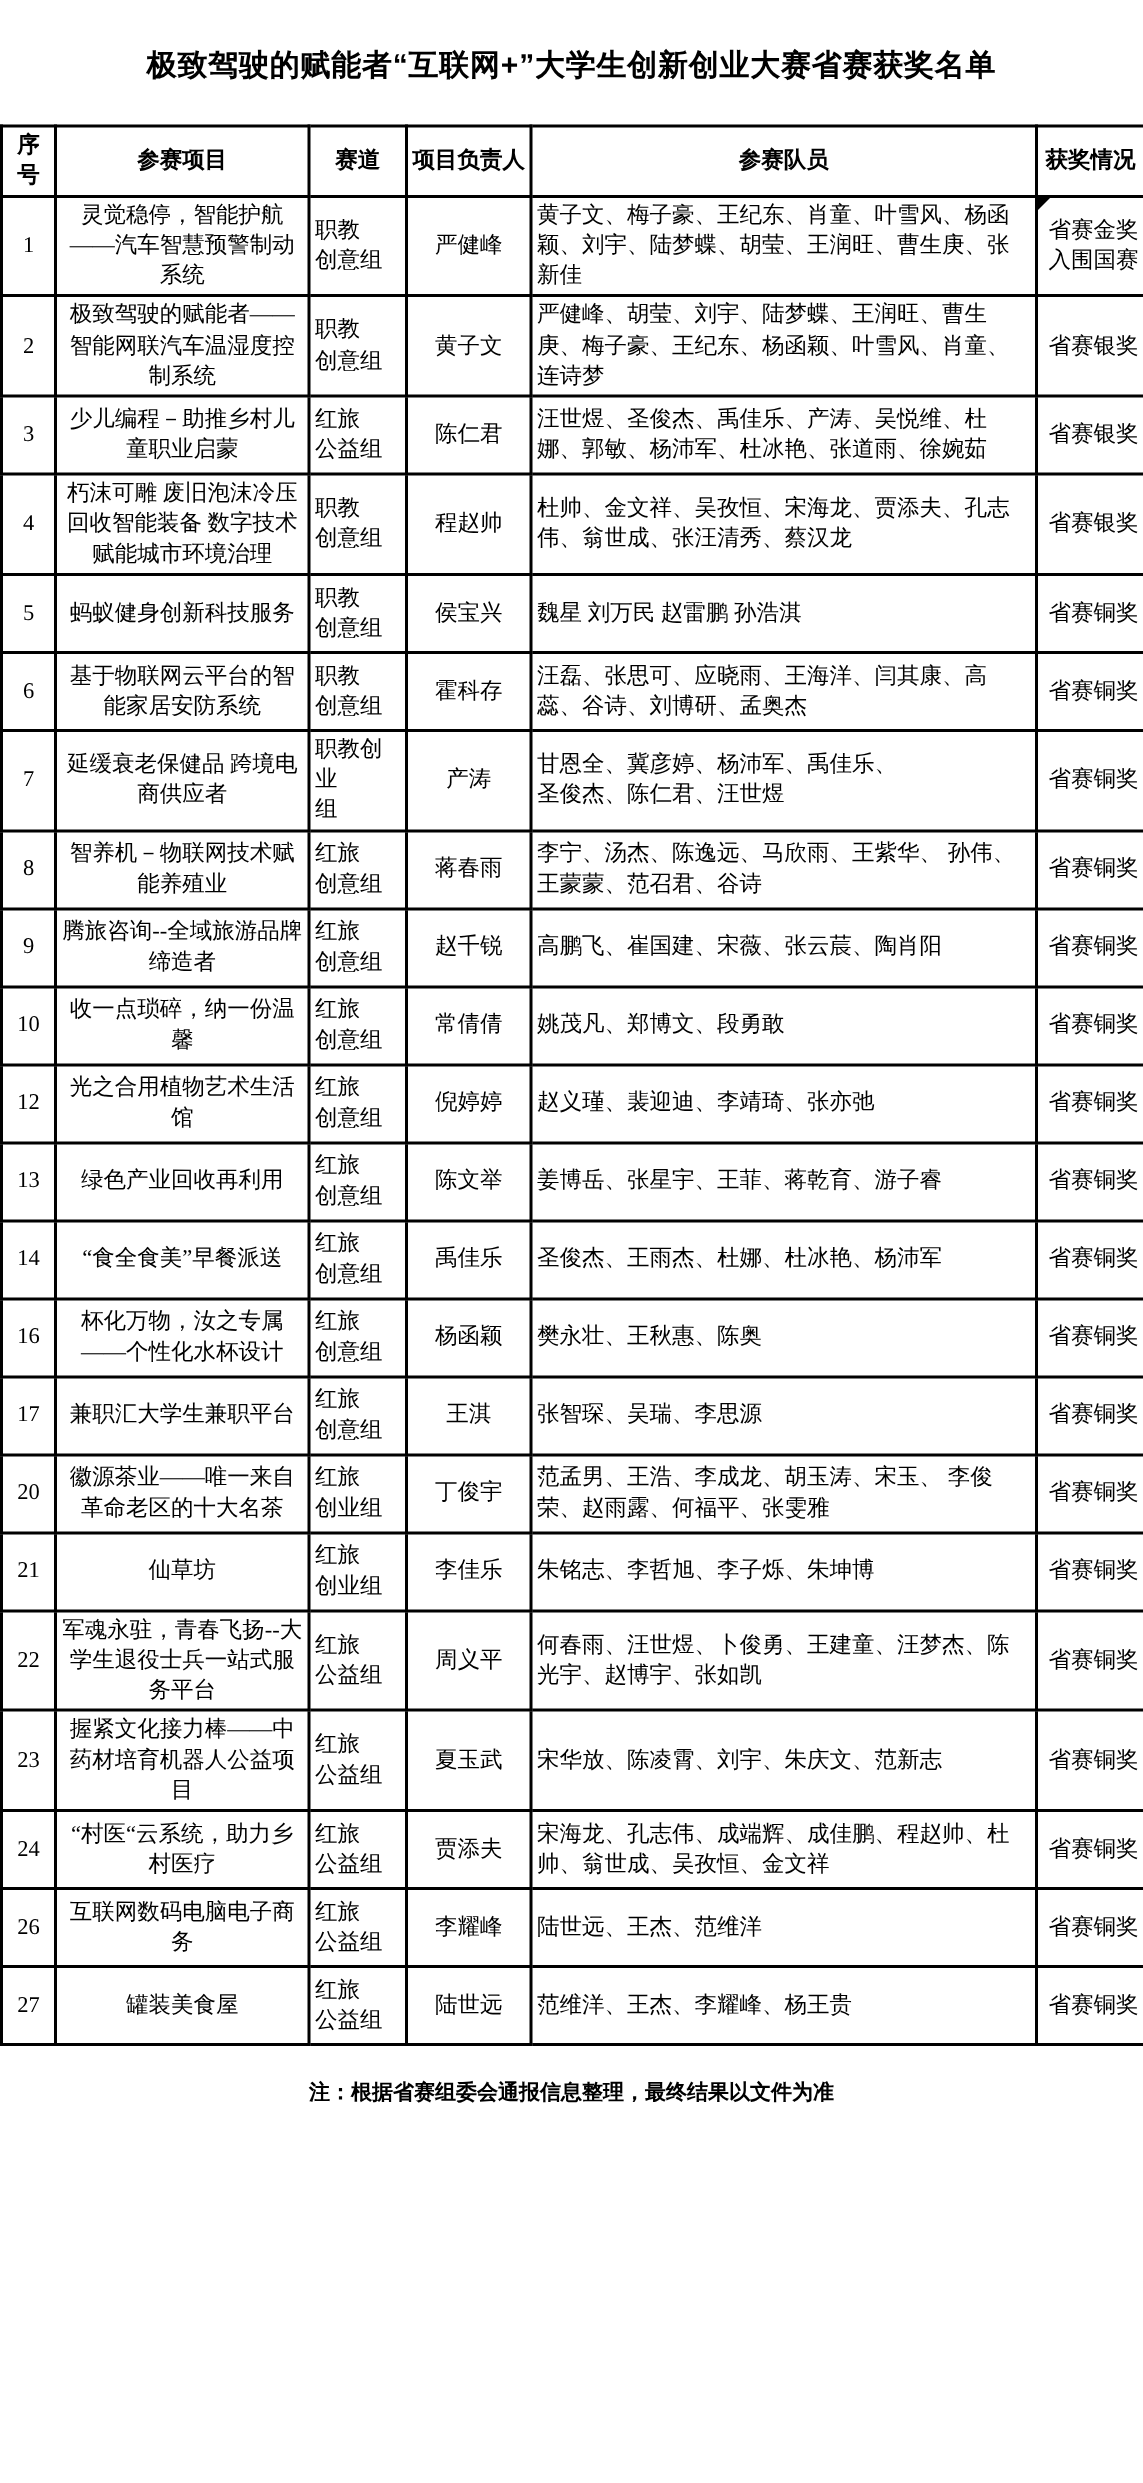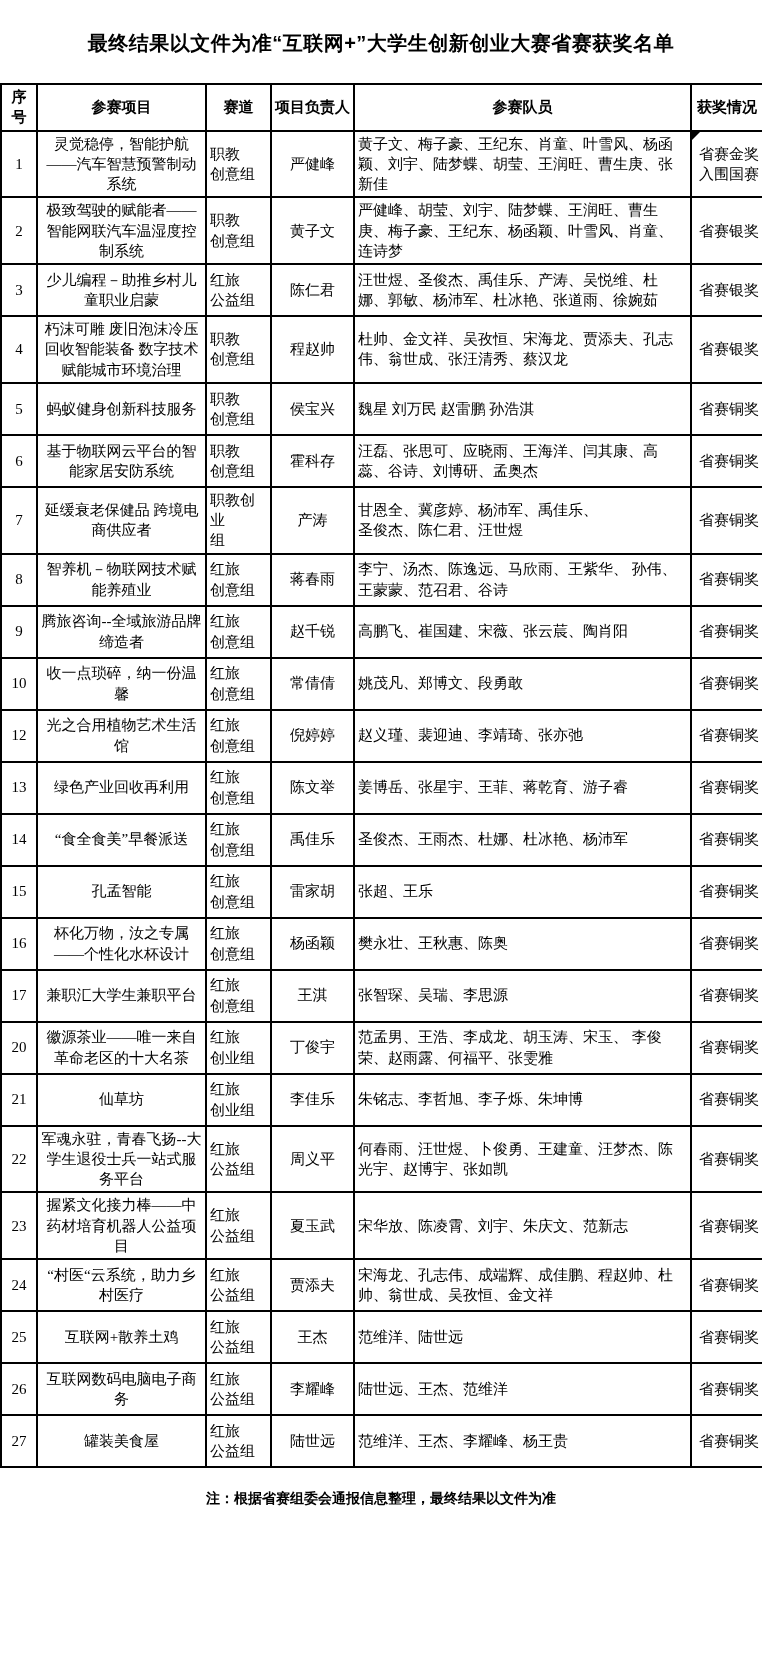--- a/index.html
+++ b/index.html
@@ -66,21 +66,21 @@
     font-size:14px;
     font-weight:bold;
   }
 </style>
 </head>
 <body>
 
 <div class="page">
 
   <div class="title-block">
-    <h1>最终结果以文件为准“互联网+”大学生创新创业大赛省赛获奖名单</h1>
+    <h1>极致驾驶的赋能者“互联网+”大学生创新创业大赛省赛获奖名单</h1>
   </div>
 
   <table class="awards">
     <colgroup>
       <col style="width:36px">
       <col style="width:169px">
       <col style="width:65px">
       <col style="width:83px">
       <col style="width:337px">
       <col style="width:72px">
@@ -208,29 +208,20 @@
         <tr>
           <td class="cell-no">14</td>
           <td class="cell-project">“食全食美”早餐派送</td>
           <td class="cell-track">红旅
 创意组</td>
           <td class="cell-leader">禹佳乐</td>
           <td class="cell-members">圣俊杰、王雨杰、杜娜、杜冰艳、杨沛军</td>
           <td class="cell-award">省赛铜奖</td>
         </tr>
         <tr>
-          <td class="cell-no">15</td>
-          <td class="cell-project">孔孟智能</td>
-          <td class="cell-track">红旅
-创意组</td>
-          <td class="cell-leader">雷家胡</td>
-          <td class="cell-members">张超、王乐</td>
-          <td class="cell-award">省赛铜奖</td>
-        </tr>
-        <tr>
           <td class="cell-no">16</td>
           <td class="cell-project">杯化万物，汝之专属——个性化水杯设计</td>
           <td class="cell-track">红旅
 创意组</td>
           <td class="cell-leader">杨函颖</td>
           <td class="cell-members">樊永壮、王秋惠、陈奥</td>
           <td class="cell-award">省赛铜奖</td>
         </tr>
         <tr>
           <td class="cell-no">17</td>
@@ -280,29 +271,20 @@
         <tr>
           <td class="cell-no">24</td>
           <td class="cell-project">“村医“云系统，助力乡村医疗</td>
           <td class="cell-track">红旅
 公益组</td>
           <td class="cell-leader">贾添夫</td>
           <td class="cell-members">宋海龙、孔志伟、成端辉、成佳鹏、程赵帅、杜帅、翁世成、吴孜恒、金文祥</td>
           <td class="cell-award">省赛铜奖</td>
         </tr>
         <tr>
-          <td class="cell-no">25</td>
-          <td class="cell-project">互联网+散养土鸡</td>
-          <td class="cell-track">红旅
-公益组</td>
-          <td class="cell-leader">王杰</td>
-          <td class="cell-members">范维洋、陆世远</td>
-          <td class="cell-award">省赛铜奖</td>
-        </tr>
-        <tr>
           <td class="cell-no">26</td>
           <td class="cell-project">互联网数码电脑电子商务</td>
           <td class="cell-track">红旅
 公益组</td>
           <td class="cell-leader">李耀峰</td>
           <td class="cell-members">陆世远、王杰、范维洋</td>
           <td class="cell-award">省赛铜奖</td>
         </tr>
         <tr>
           <td class="cell-no">27</td>

